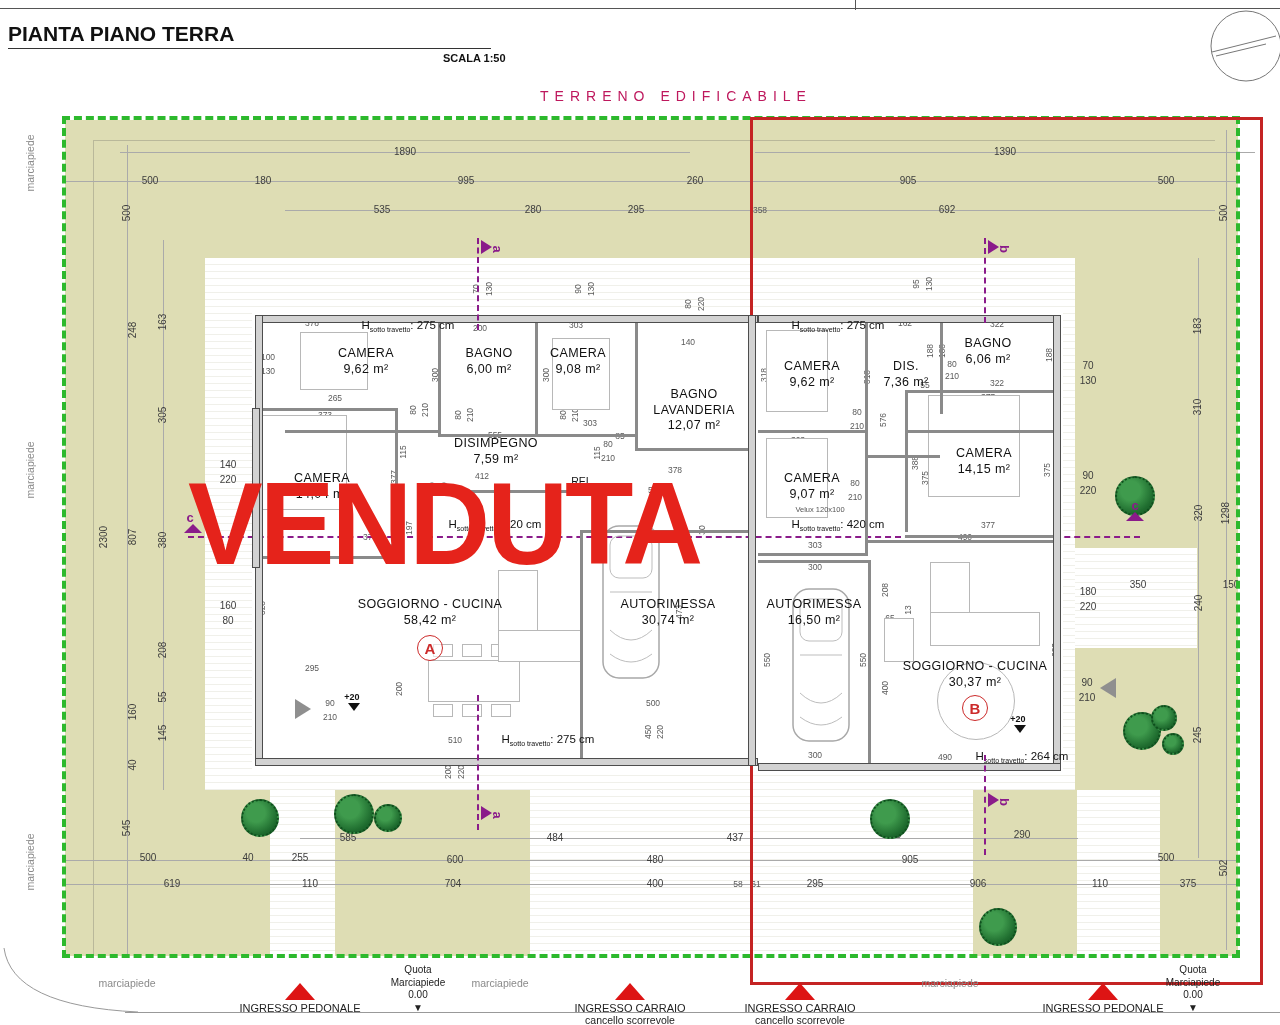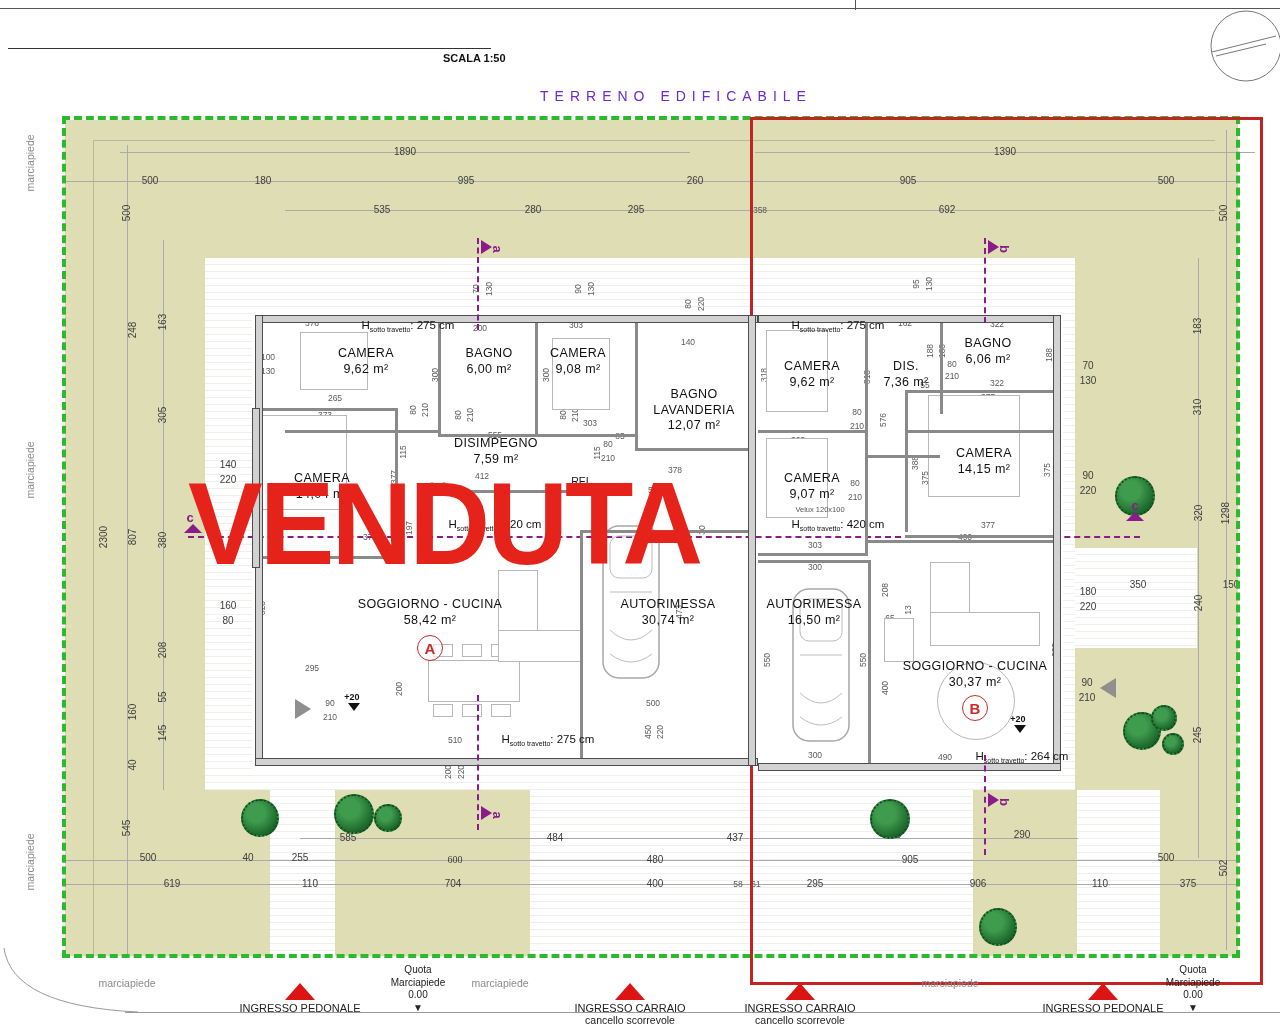--- a/index.html
+++ b/index.html
@@ -63,21 +63,21 @@
      border-top:8px solid #111;}
   .foot-label{position:absolute;transform:translateX(-50%);font-size:11px;color:#222;white-space:nowrap;text-align:center;}
   .foot-sub{font-size:10.5px;}
   .gray-label{position:absolute;transform:translate(-50%,-50%);font-size:10.5px;color:#8a8a8a;white-space:nowrap;}
   .gray-label.v{transform:translate(-50%,-50%) rotate(-90deg);}
   
   #title{position:absolute;left:8px;top:22px;font-size:21px;font-weight:bold;color:#111;}
   #title-rule{position:absolute;left:8px;top:48px;width:483px;height:1px;background:#333;}
   #scale{position:absolute;left:443px;top:52px;font-size:11px;font-weight:bold;color:#111;}
   #zone{position:absolute;left:676px;top:96px;transform:translate(-50%,-50%);
-        font-size:14px;letter-spacing:6px;color:#6d28d9;white-space:nowrap;}
+        font-size:14px;letter-spacing:6px;color:#be185d;white-space:nowrap;}
   .topline{position:absolute;background:#555;}
   .plus20{position:absolute;transform:translate(-50%,-50%);font-size:9px;color:#111;font-weight:bold;}
   .quota{position:absolute;transform:translateX(-50%);font-size:10px;color:#222;text-align:center;line-height:1.25;}
   svg{display:block;}
 </style>
 </head>
 <body>
 
 <div id="sheet">
 
@@ -237,21 +237,21 @@
       <span class="dim" style="left: 1231px; top: 585px;">150</span>
       <span class="dim v" style="left: 1199px; top: 603px;">240</span>
       <span class="dim v" style="left: 1198px; top: 735px;">245</span>
       <span class="dim v" style="left: 1224px; top: 868px;">502</span>
       <span class="dim" style="left: 348px; top: 838px;">585</span>
       <span class="dim" style="left: 555px; top: 838px;">484</span>
       <span class="dim" style="left: 735px; top: 838px;">437</span>
       <span class="dim" style="left: 148px; top: 858px;">500</span>
       <span class="dim" style="left: 248px; top: 858px;">40</span>
       <span class="dim" style="left: 300px; top: 858px;">255</span>
-      <span class="dim" style="left: 455px; top: 860px; font-family: Liberation Serif, serif;">600</span>
+      <span class="dim" style="left: 455px; top: 860px;">600</span>
       <span class="dim" style="left: 655px; top: 860px;">480</span>
       <span class="dim" style="left: 910px; top: 860px;">905</span>
       <span class="dim" style="left: 1166px; top: 858px;">500</span>
       <span class="dim" style="left: 172px; top: 884px;">619</span>
       <span class="dim" style="left: 310px; top: 884px;">110</span>
       <span class="dim" style="left: 453px; top: 884px;">704</span>
       <span class="dim" style="left: 655px; top: 884px;">400</span>
       <span class="dim s" style="left: 738px; top: 884px;">58</span>
       <span class="dim s" style="left: 756px; top: 884px;">61</span>
       <span class="dim" style="left: 815px; top: 884px;">295</span>
@@ -464,20 +464,21 @@
   <div class="tri-up-p" style="left:1126px;top:512px;"></div>
   <div class="secletter up" style="left:1135px;top:505px;"><span>c</span></div>
 
   <div id="green-boundary"></div>
   <div id="red-boundary"></div>
 
   <div id="stamp"><span>VENDUTA</span></div>
 
   <div class="topline" style="left:0;top:8px;width:1280px;height:1px;"></div>
   <div class="topline" style="left:855px;top:0;width:1px;height:10px;"></div>
+  <div id="title">PIANTA PIANO TERRA</div>
   <div id="title-rule"></div>
   <div id="scale">SCALA 1:50</div>
   <div id="zone">TERRENO EDIFICABILE</div>
   <svg class="abs" style="left:1206px;top:8px;" width="74" height="76" viewBox="0 0 74 76">
     <circle cx="40" cy="38" r="35" fill="none" stroke="#777"></circle>
     <path d="M6 44 L70 28 M10 48 L60 36" fill="none" stroke="#777"></path>
   </svg>
 
   <svg class="abs" style="left:0;top:948px;" width="140" height="70" viewBox="0 0 140 70">
     <path d="M4 0 Q12 58 138 64" fill="none" stroke="#999"></path>

